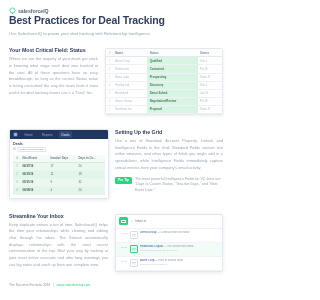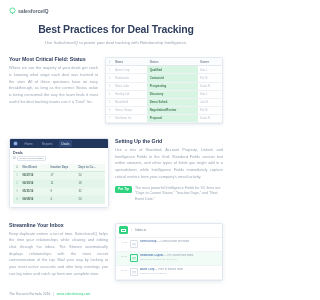--- a/index.html
+++ b/index.html
@@ -36,22 +36,21 @@
     height: 7px;
     flex: 0 0 auto;
   }
   .logo-text {
     font-size: 5.2px;
     font-weight: bold;
     color: #5a6472;
     letter-spacing: -0.05px;
   }
   .title-block {
-    text-align: center;
-    margin-top: 9px;
+    margin-top: 0;
   }
   .main-title {
     font-size: 10.5px;
     font-weight: bold;
     color: #2f3e5e;
     letter-spacing: -0.15px;
     line-height: 1.2;
   }
   .sub-title {
     margin-top: 4px;

